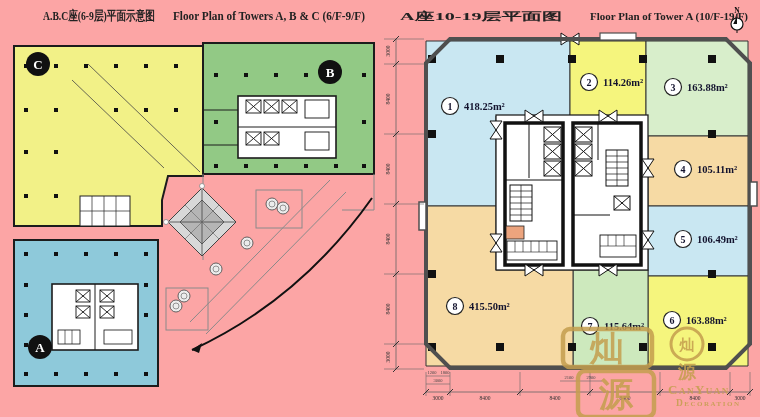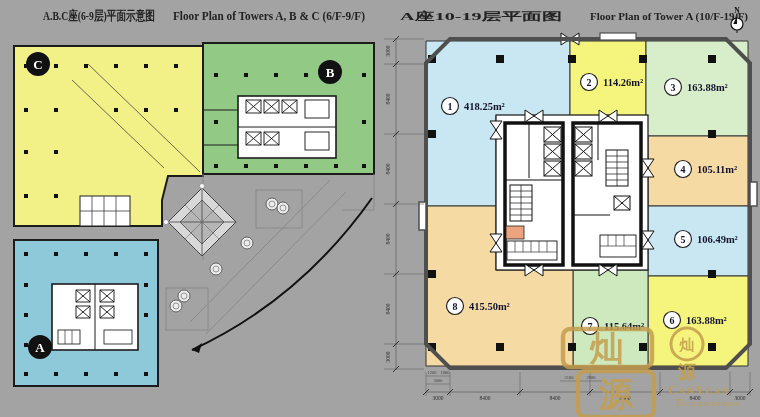--- a/index.html
+++ b/index.html
@@ -1,16 +1,16 @@
 <!DOCTYPE html>
 <html><head>
 <meta charset="utf-8">
 <style>
   html,body{margin:0;padding:0;background:#fff;}
-  .sheet{position:relative;width:760px;height:417px;background:#a3a3a3;overflow:hidden;
+  .sheet{position:relative;width:760px;height:417px;background:#fca5a5;overflow:hidden;
          font-family:"Liberation Serif", serif;}
   svg text{font-family:"Liberation Serif", serif;}
   .cjk{font-weight:bold;}
 </style>
 </head>
 <body>
 
 <div class="sheet">
 <svg width="760" height="417" viewBox="0 0 760 417" xmlns="http://www.w3.org/2000/svg">
 

